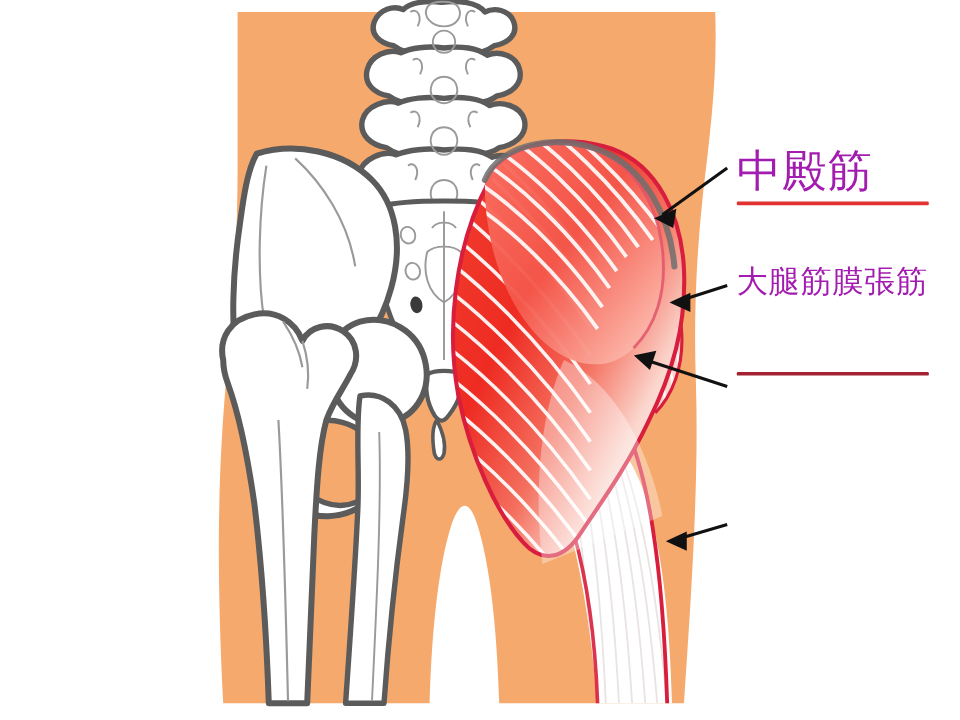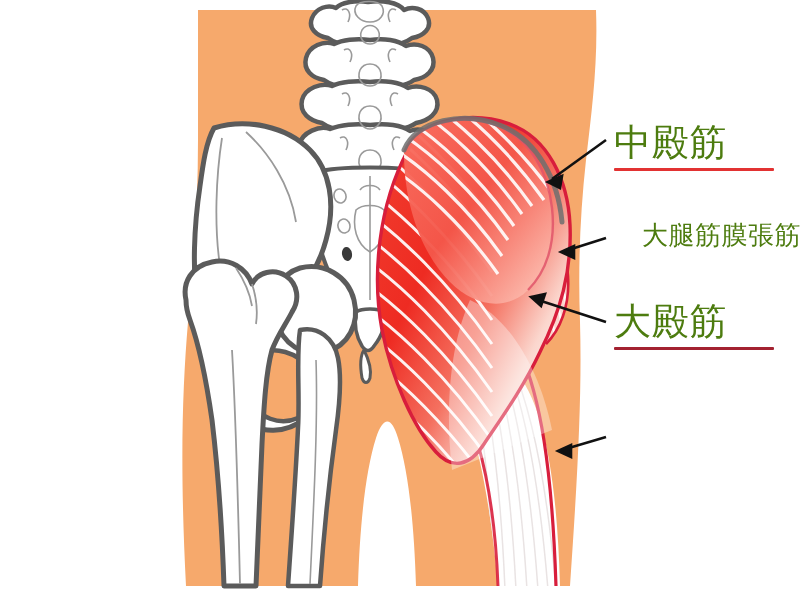--- a/index.html
+++ b/index.html
@@ -21,27 +21,27 @@
     top: 0;
     width: 800px;
     height: 600px;
   }
   .label-group {
     position: absolute;
     white-space: nowrap;
   }
   .label-text {
     display: block;
-    color: #4d7c0f;
+    color: #a21caf;
     line-height: 1;
     letter-spacing: 0.02em;
     font-family: "DejaVu Sans", "Liberation Sans", sans-serif;
   }
   .label-lg .label-text { font-size: 37px; }
-  .label-sm .label-text { font-size: 26px; margin-left: 28px; }
+  .label-sm .label-text { font-size: 26px; }
   .underline {
     display: block;
     height: 3px;
     margin-top: 7px;
     border-radius: 1px;
   }
   .lbl-1 { left: 614px; top: 124px; }
   .lbl-2 { left: 614px; top: 222px; }
   .lbl-3 { left: 614px; top: 303px; }
   .lbl-4 { left: 614px; top: 420px; }
@@ -414,18 +414,17 @@
   <div class="label-group label-lg lbl-1">
     <span class="label-text">中殿筋</span>
     <span class="underline" style="background:#e23232; width:160px;"></span>
   </div>
 
   <div class="label-group label-sm lbl-2">
     <span class="label-text">大腿筋膜張筋</span>
   </div>
 
   <div class="label-group label-lg lbl-3">
-    <span class="label-text">大殿筋</span>
     <span class="underline" style="background:#a32231; width:160px;"></span>
   </div>
 
 
 </div>
 
 </body></html>

